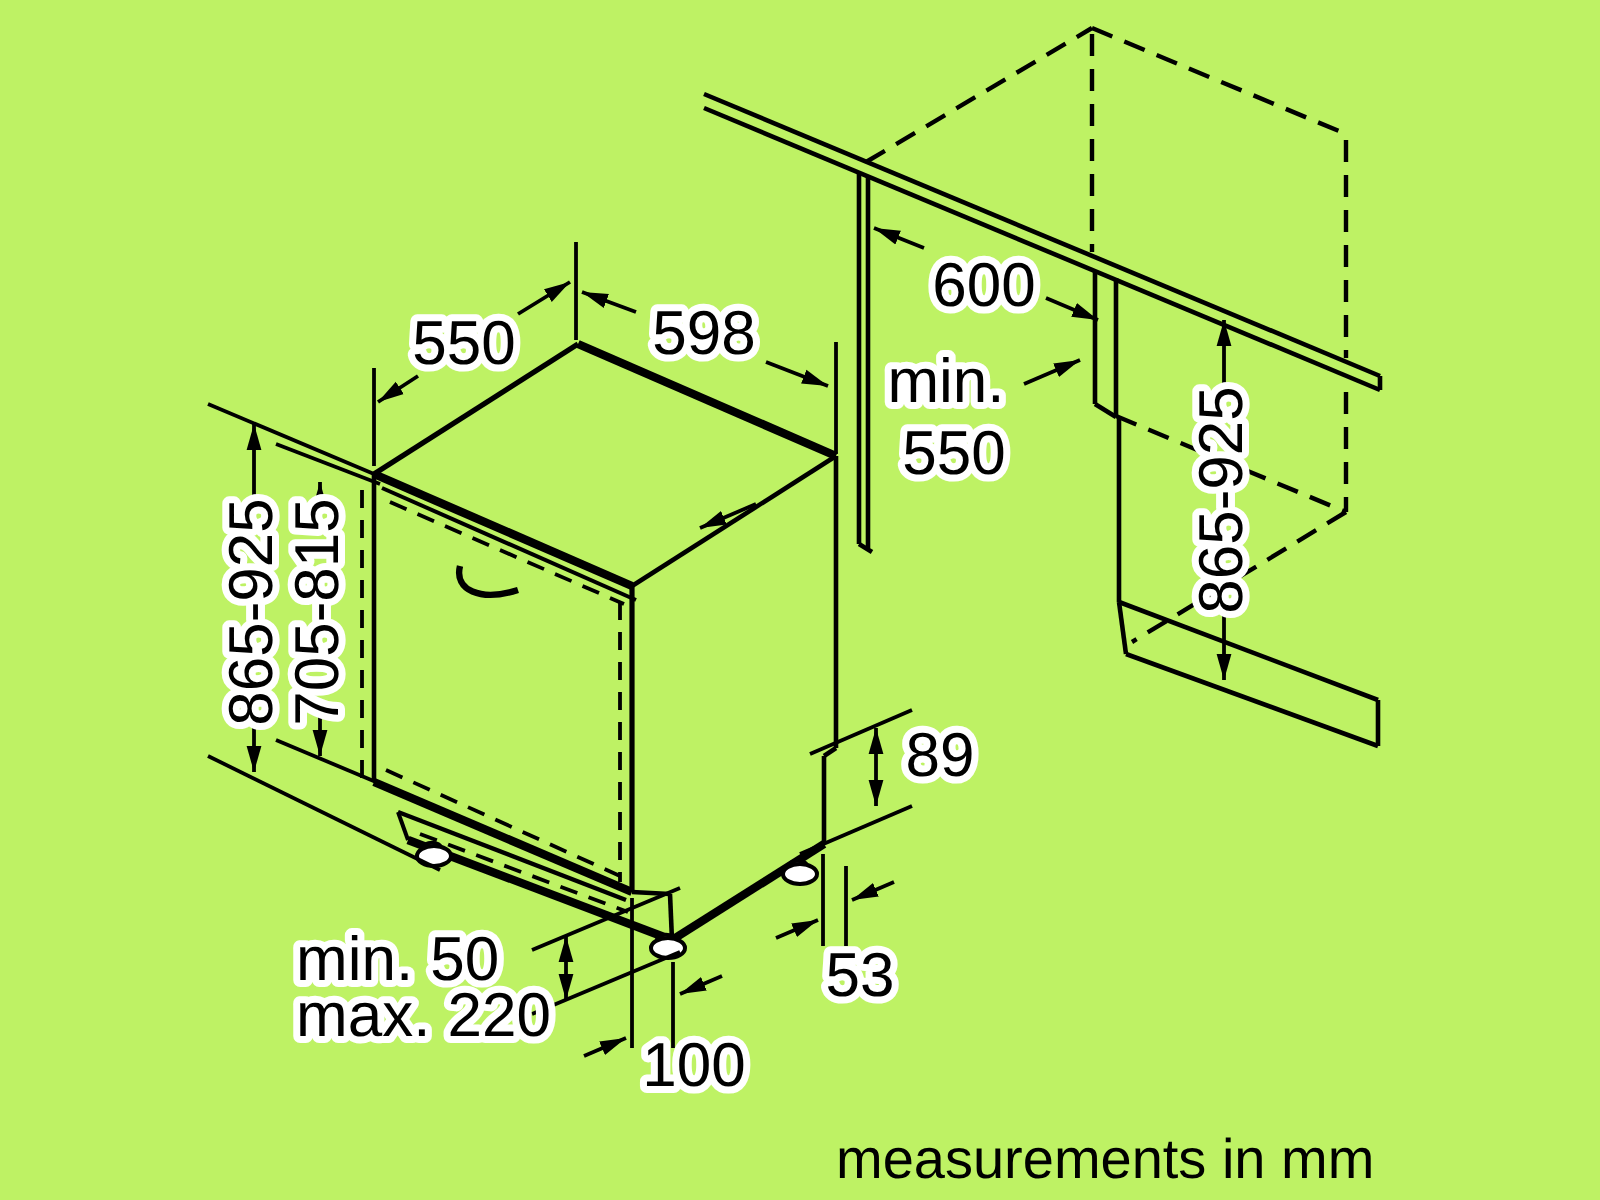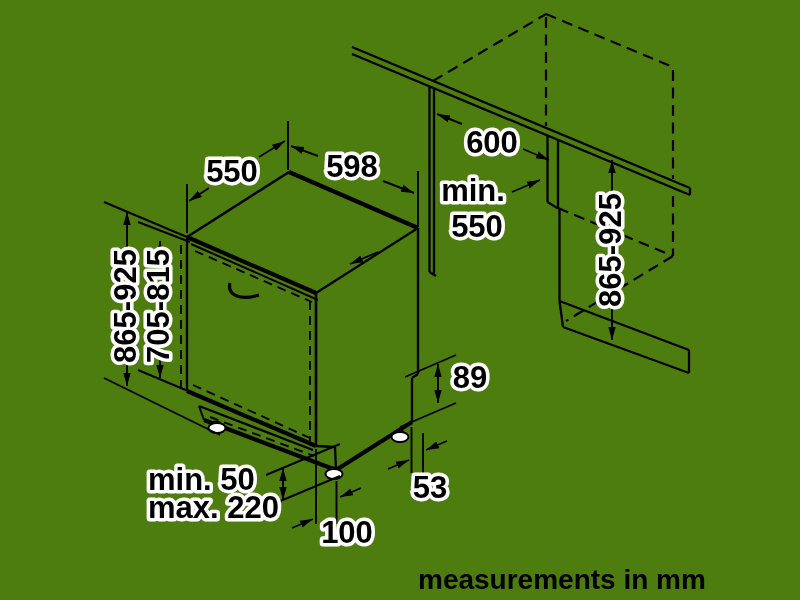--- a/index.html
+++ b/index.html
@@ -1,17 +1,17 @@
 <!DOCTYPE html>
 <html><head>
 <meta charset="utf-8">
 <style>
   html,body{margin:0;padding:0;background:#ffffff;}
-  .stage{position:relative;width:800px;height:600px;background:#4d7c0f;overflow:hidden;
-         font-family:"Liberation Sans", sans-serif;font-weight:bold;}
+  .stage{position:relative;width:800px;height:600px;background:#bef264;overflow:hidden;
+         font-family:"Liberation Sans", sans-serif;}
   svg{display:block;}
   .ln{stroke:#000;fill:none;stroke-width:2.3;}
   .thick{stroke-width:4.2;}
   .med{stroke-width:2.6;}
   .dash{stroke:#000;fill:none;stroke-width:2.2;stroke-dasharray:11 6.5;}
   .dash-fine{stroke:#000;fill:none;stroke-width:1.9;stroke-dasharray:9 6;}
   .dim{stroke:#000;fill:none;stroke-width:1.9;}
   .lbl{font-family:"Liberation Sans", sans-serif;font-size:31px;fill:#000;
        paint-order:stroke;stroke:#fff;stroke-width:7px;stroke-linejoin:round;}
   .cap{font-family:"Liberation Sans", sans-serif;font-size:28px;fill:#000;}

